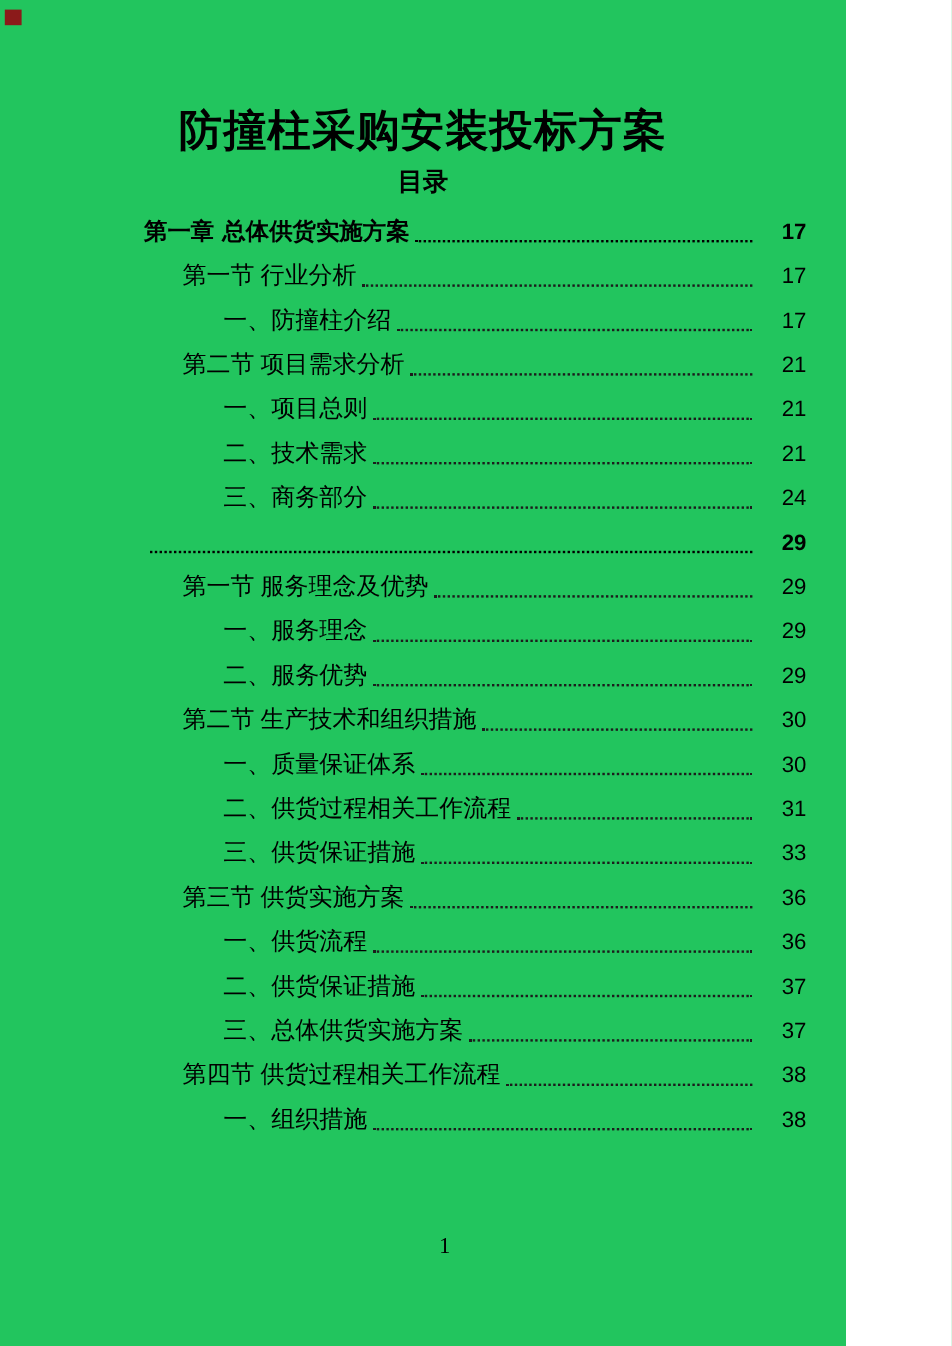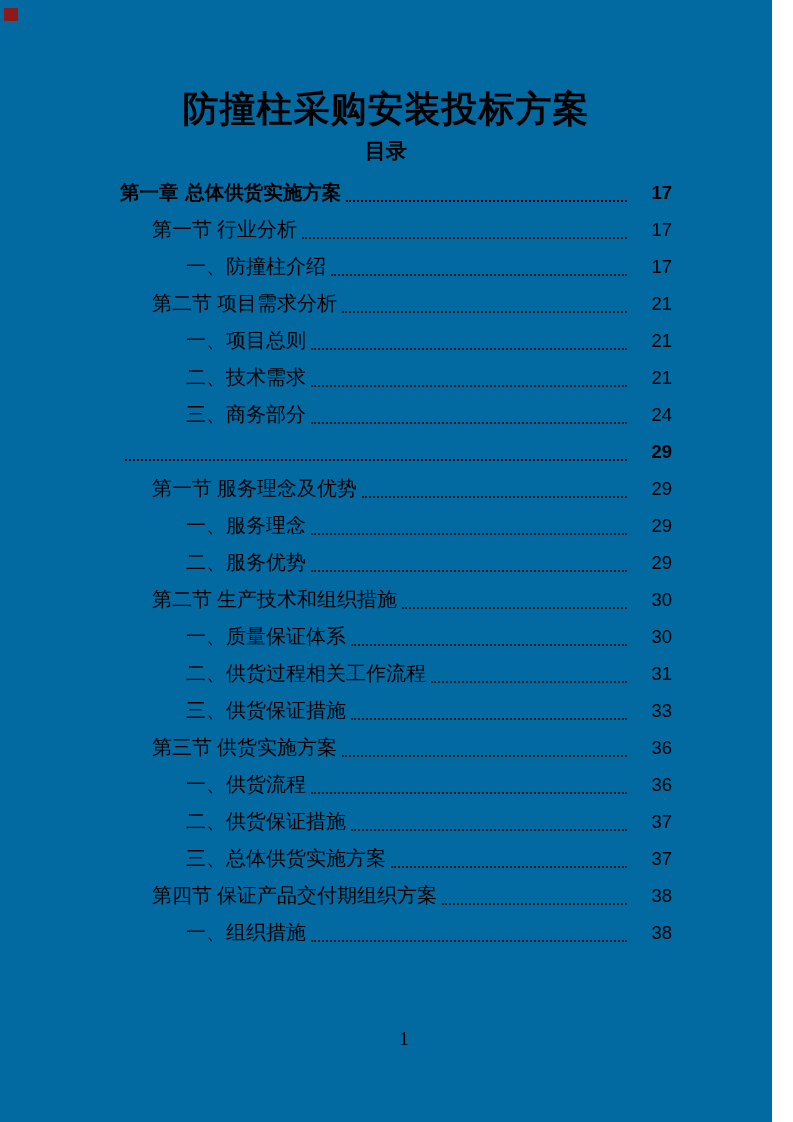--- a/index.html
+++ b/index.html
@@ -1,20 +1,20 @@
 <!DOCTYPE html>
 <html><head>
 <meta charset="utf-8">
 <style>
   html, body { margin: 0; padding: 0; background: #ffffff; }
   .page {
     position: relative;
-    width: 772px;
+    width: 705px;
     height: 1122px;
-    background: #0369a1;
+    background: #22c55e;
     color: #000000;
     font-family: "Liberation Serif", "DejaVu Serif", serif;
     overflow: hidden;
   }
   .corner-marker {
     position: absolute;
     left: 4px;
     top: 8px;
     width: 14px;
     height: 13px;
@@ -184,21 +184,21 @@
       <span class="toc-label">二、供货保证措施</span>
       <span class="toc-dots"></span>
       <span class="toc-page">37</span>
     </div>
     <div class="toc-row lvl-item">
       <span class="toc-label">三、总体供货实施方案</span>
       <span class="toc-dots"></span>
       <span class="toc-page">37</span>
     </div>
     <div class="toc-row lvl-section">
-      <span class="toc-label">第四节 保证产品交付期组织方案</span>
+      <span class="toc-label">第四节 供货过程相关工作流程</span>
       <span class="toc-dots"></span>
       <span class="toc-page">38</span>
     </div>
     <div class="toc-row lvl-item">
       <span class="toc-label">一、组织措施</span>
       <span class="toc-dots"></span>
       <span class="toc-page">38</span>
     </div>
 
   </div>

